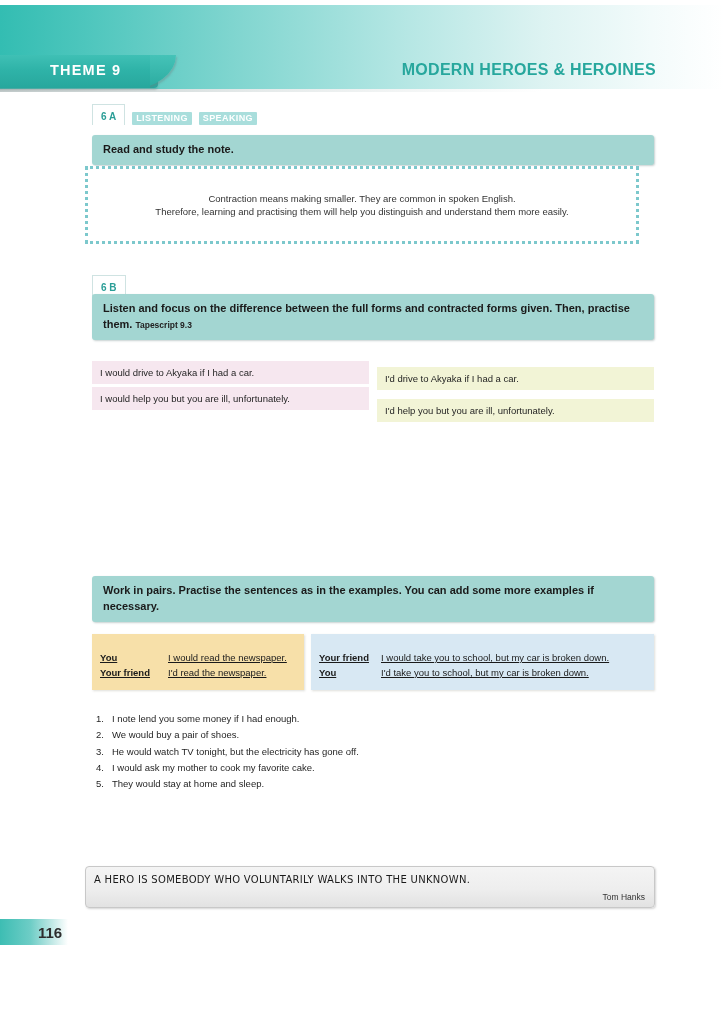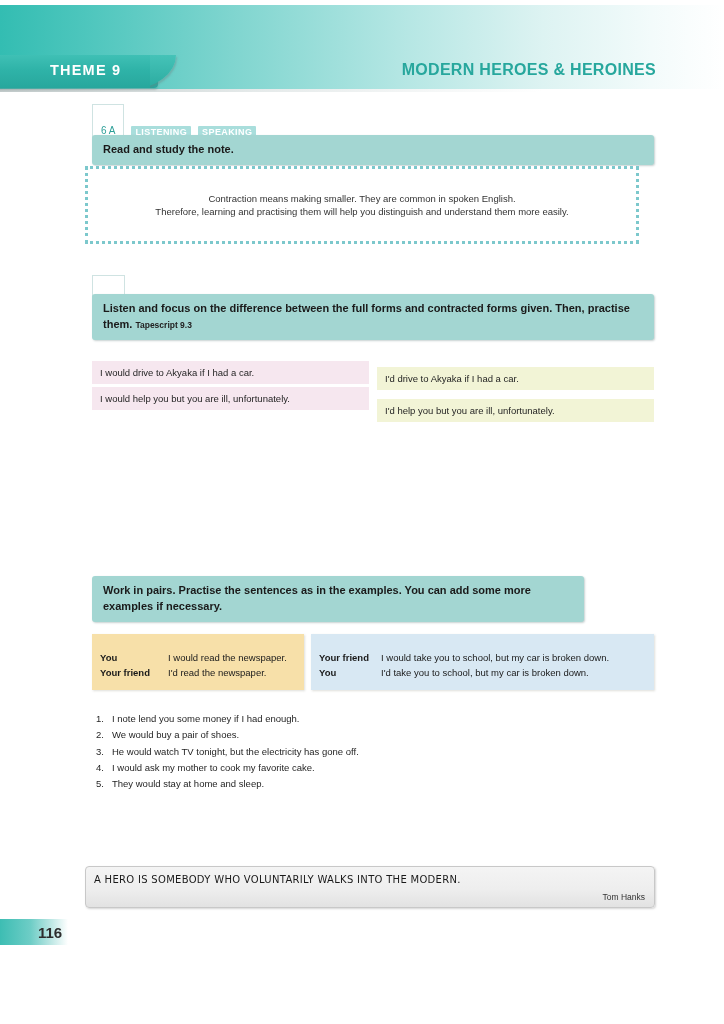--- a/index.html
+++ b/index.html
@@ -81,22 +81,22 @@
     display: flex;
     align-items: flex-end;
     gap: 7px;
   }
   .sec-tab {
     background: #ffffff;
     border: 1px solid #cfe3e2;
     border-bottom: none;
     color: #2b9e97;
     font-size: 10px;
-    font-weight: normal;
-    padding: 20px 8px 3px 8px;
+    font-weight: bold;
+    padding: 6px 8px 3px 8px;
     line-height: 1.1;
   }
   .skill-tag {
     background: #a9dedc;
     color: #ffffff;
     font-size: 9px;
     font-weight: bold;
     letter-spacing: 0.4px;
     padding: 2px 4px 1px 4px;
     border-radius: 1px;
@@ -163,21 +163,21 @@
   .forms-cell.olive { background: #f2f4d6; margin-top: 9px; }
 
   
   .pair-box {
     position: absolute;
     padding: 8px 8px 10px 8px;
     box-shadow: 1px 1px 2px rgba(160,160,150,0.35);
   }
   .pair-box.cream { left: 92px; top: 634px; width: 212px; background: #f7e0a9; }
   .pair-box.blue  { left: 311px; top: 634px; width: 343px; background: #d8e8f3; }
-  .pair-row { display: flex; font-size: 9.5px; color: #1a1a1a; line-height: 1.55; }
+  .pair-row { display: flex; font-size: 9.5px; color: #1a1a1a; line-height: 1.55; text-decoration: underline; }
   .pair-who { font-weight: bold; white-space: nowrap; }
   .pair-box.cream .pair-who { width: 68px; }
   .pair-box.blue  .pair-who { width: 62px; }
   .pair-txt { white-space: nowrap; }
   .pair-box .pair-row:first-child { padding-top: 9px; }
 
   
   .num-list { position: absolute; left: 93px; top: 711px; }
   .num-item { display: flex; font-size: 9.5px; color: #1f1f1f; line-height: 1.72; }
   .num-idx { width: 19px; text-align: right; padding-right: 8px; }
@@ -262,21 +262,21 @@
     <div class="forms-col">
       <div class="forms-cell pink">I would drive to Akyaka if I had a car.</div>
       <div class="forms-cell pink">I would help you but you are ill, unfortunately.</div>
     </div>
     <div class="forms-col">
       <div class="forms-cell olive">I'd drive to Akyaka if I had a car.</div>
       <div class="forms-cell olive">I'd help you but you are ill, unfortunately.</div>
     </div>
   </div>
 
-  <div class="instr-bar" style="left:92px; top:576px; width:492px;">
+  <div class="instr-bar" style="left:92px; top:576px; width:562px;">
     <span>Work in pairs. Practise the sentences as in the examples. You can add some more examples if necessary.</span>
   </div>
 
   <div class="pair-box cream">
     <div class="pair-row">
       <span class="pair-who">You</span>
       <span class="pair-txt">I would read the newspaper.</span>
     </div>
     <div class="pair-row">
       <span class="pair-who">Your friend</span>
@@ -312,20 +312,20 @@
       <span class="num-idx">4.</span>
       <span>I would ask my mother to cook my favorite cake.</span>
     </div>
     <div class="num-item">
       <span class="num-idx">5.</span>
       <span>They would stay at home and sleep.</span>
     </div>
   </div>
 
   <div class="quote-box">
-    <div class="quote-text">A HERO IS SOMEBODY WHO VOLUNTARILY WALKS INTO THE MODERN.</div>
+    <div class="quote-text">A HERO IS SOMEBODY WHO VOLUNTARILY WALKS INTO THE UNKNOWN.</div>
     <div class="quote-author">Tom Hanks</div>
   </div>
 
   <div class="footer-bar"></div>
   <div class="page-num">116</div>
 
 </div>
 
 </body></html>

